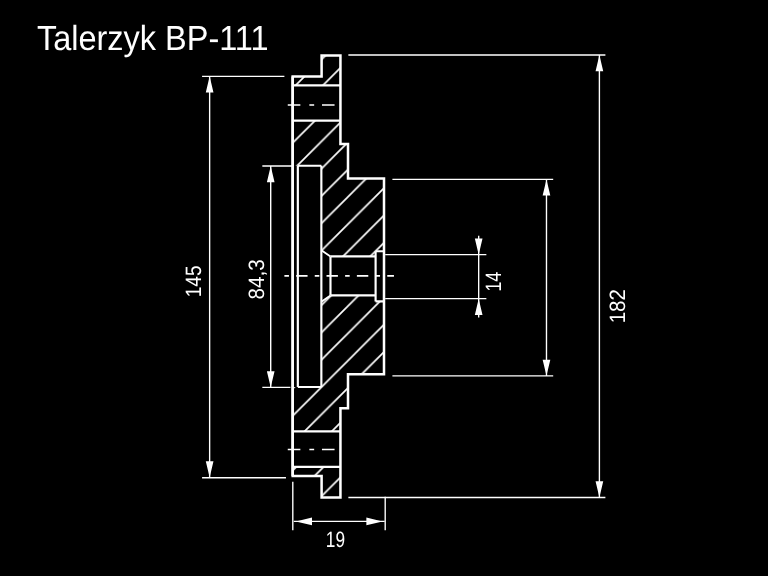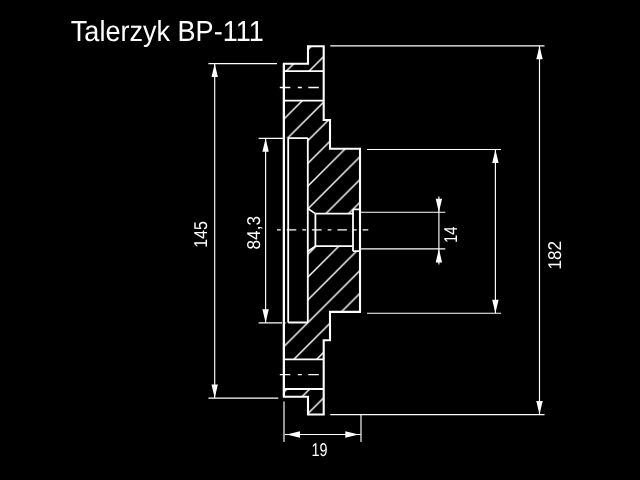--- a/index.html
+++ b/index.html
@@ -1,16 +1,16 @@
 <!DOCTYPE html>
 <html><head>
 <meta charset="utf-8">
 <style>
   html,body{margin:0;padding:0;background:#000;}
-  .page{width:584px;height:480px;background:#000;position:relative;overflow:hidden;filter:grayscale(1) blur(0.35px);margin-left:40px;}
+  .page{width:584px;height:480px;background:#000;position:relative;overflow:hidden;filter:grayscale(1) blur(0.35px);}
   svg text{font-family:"Liberation Sans",sans-serif;fill:#fff;text-rendering:geometricPrecision;}
 </style>
 </head>
 <body>
 
 <div class="page">
 <svg width="640" height="480" viewBox="0 0 640 480" xmlns="http://www.w3.org/2000/svg">
   <defs>
 
     <pattern id="hz" width="22.75" height="22.75" patternUnits="userSpaceOnUse" patternTransform="translate(-1 0)">

